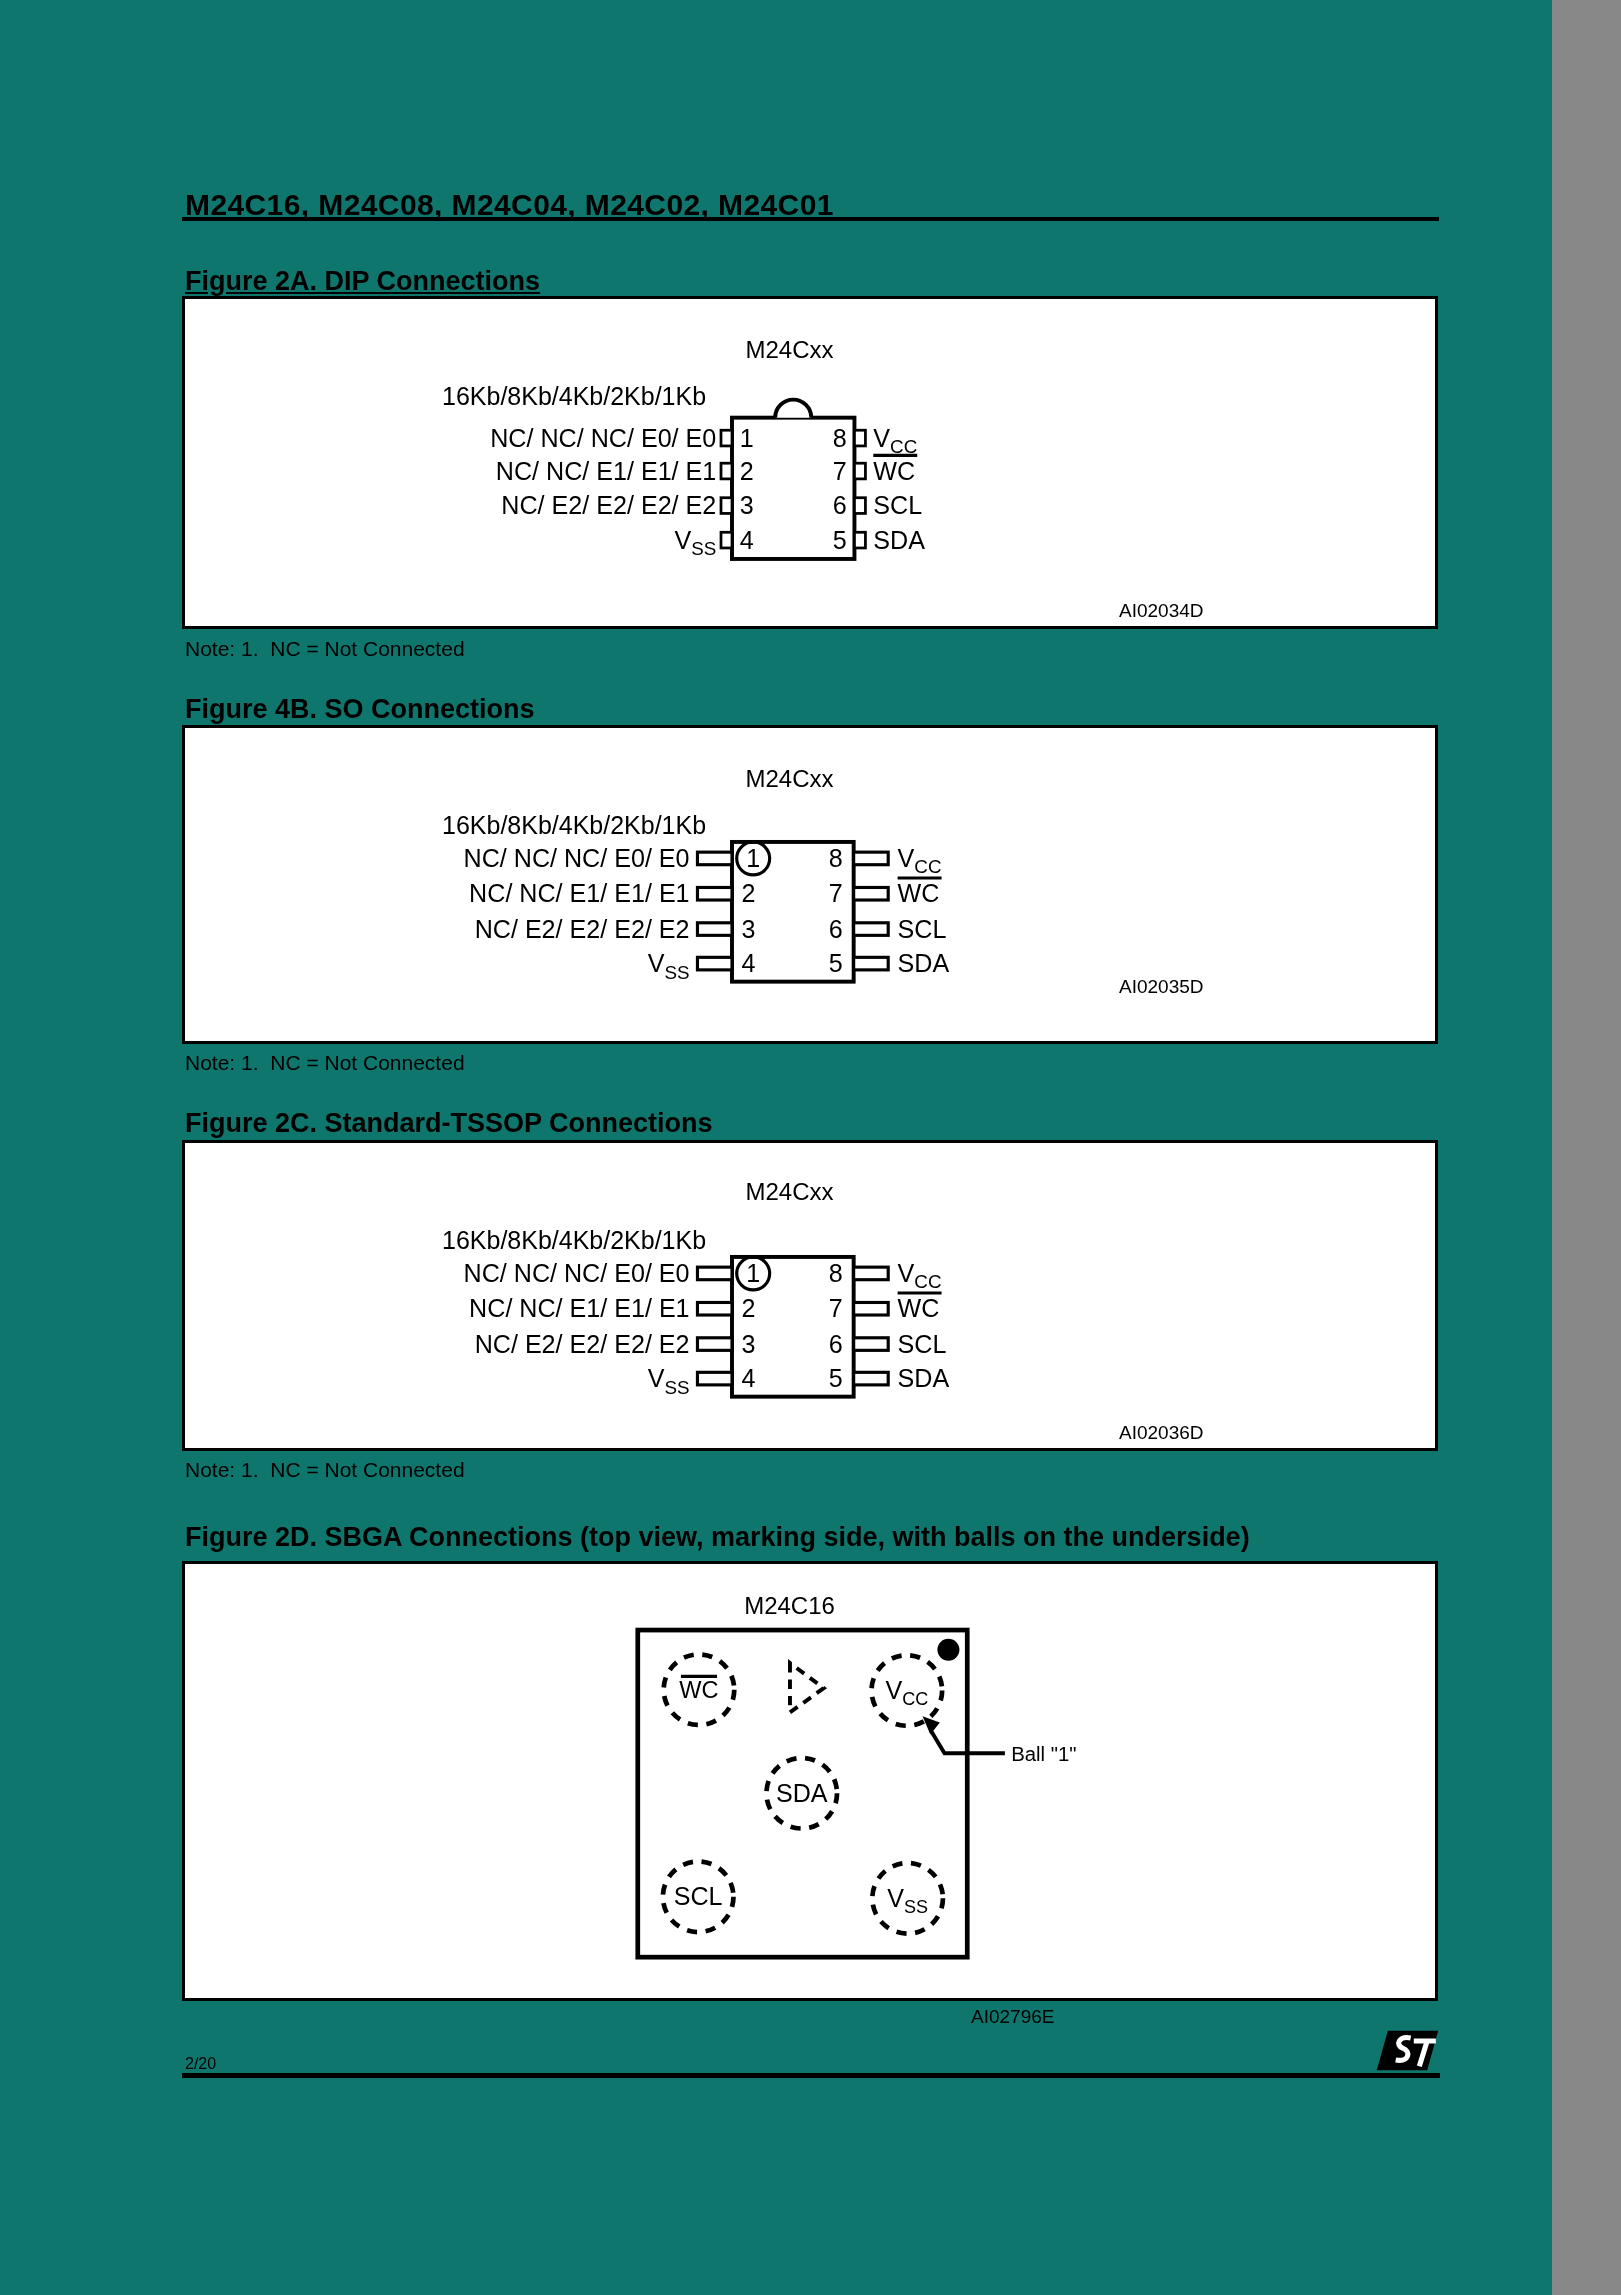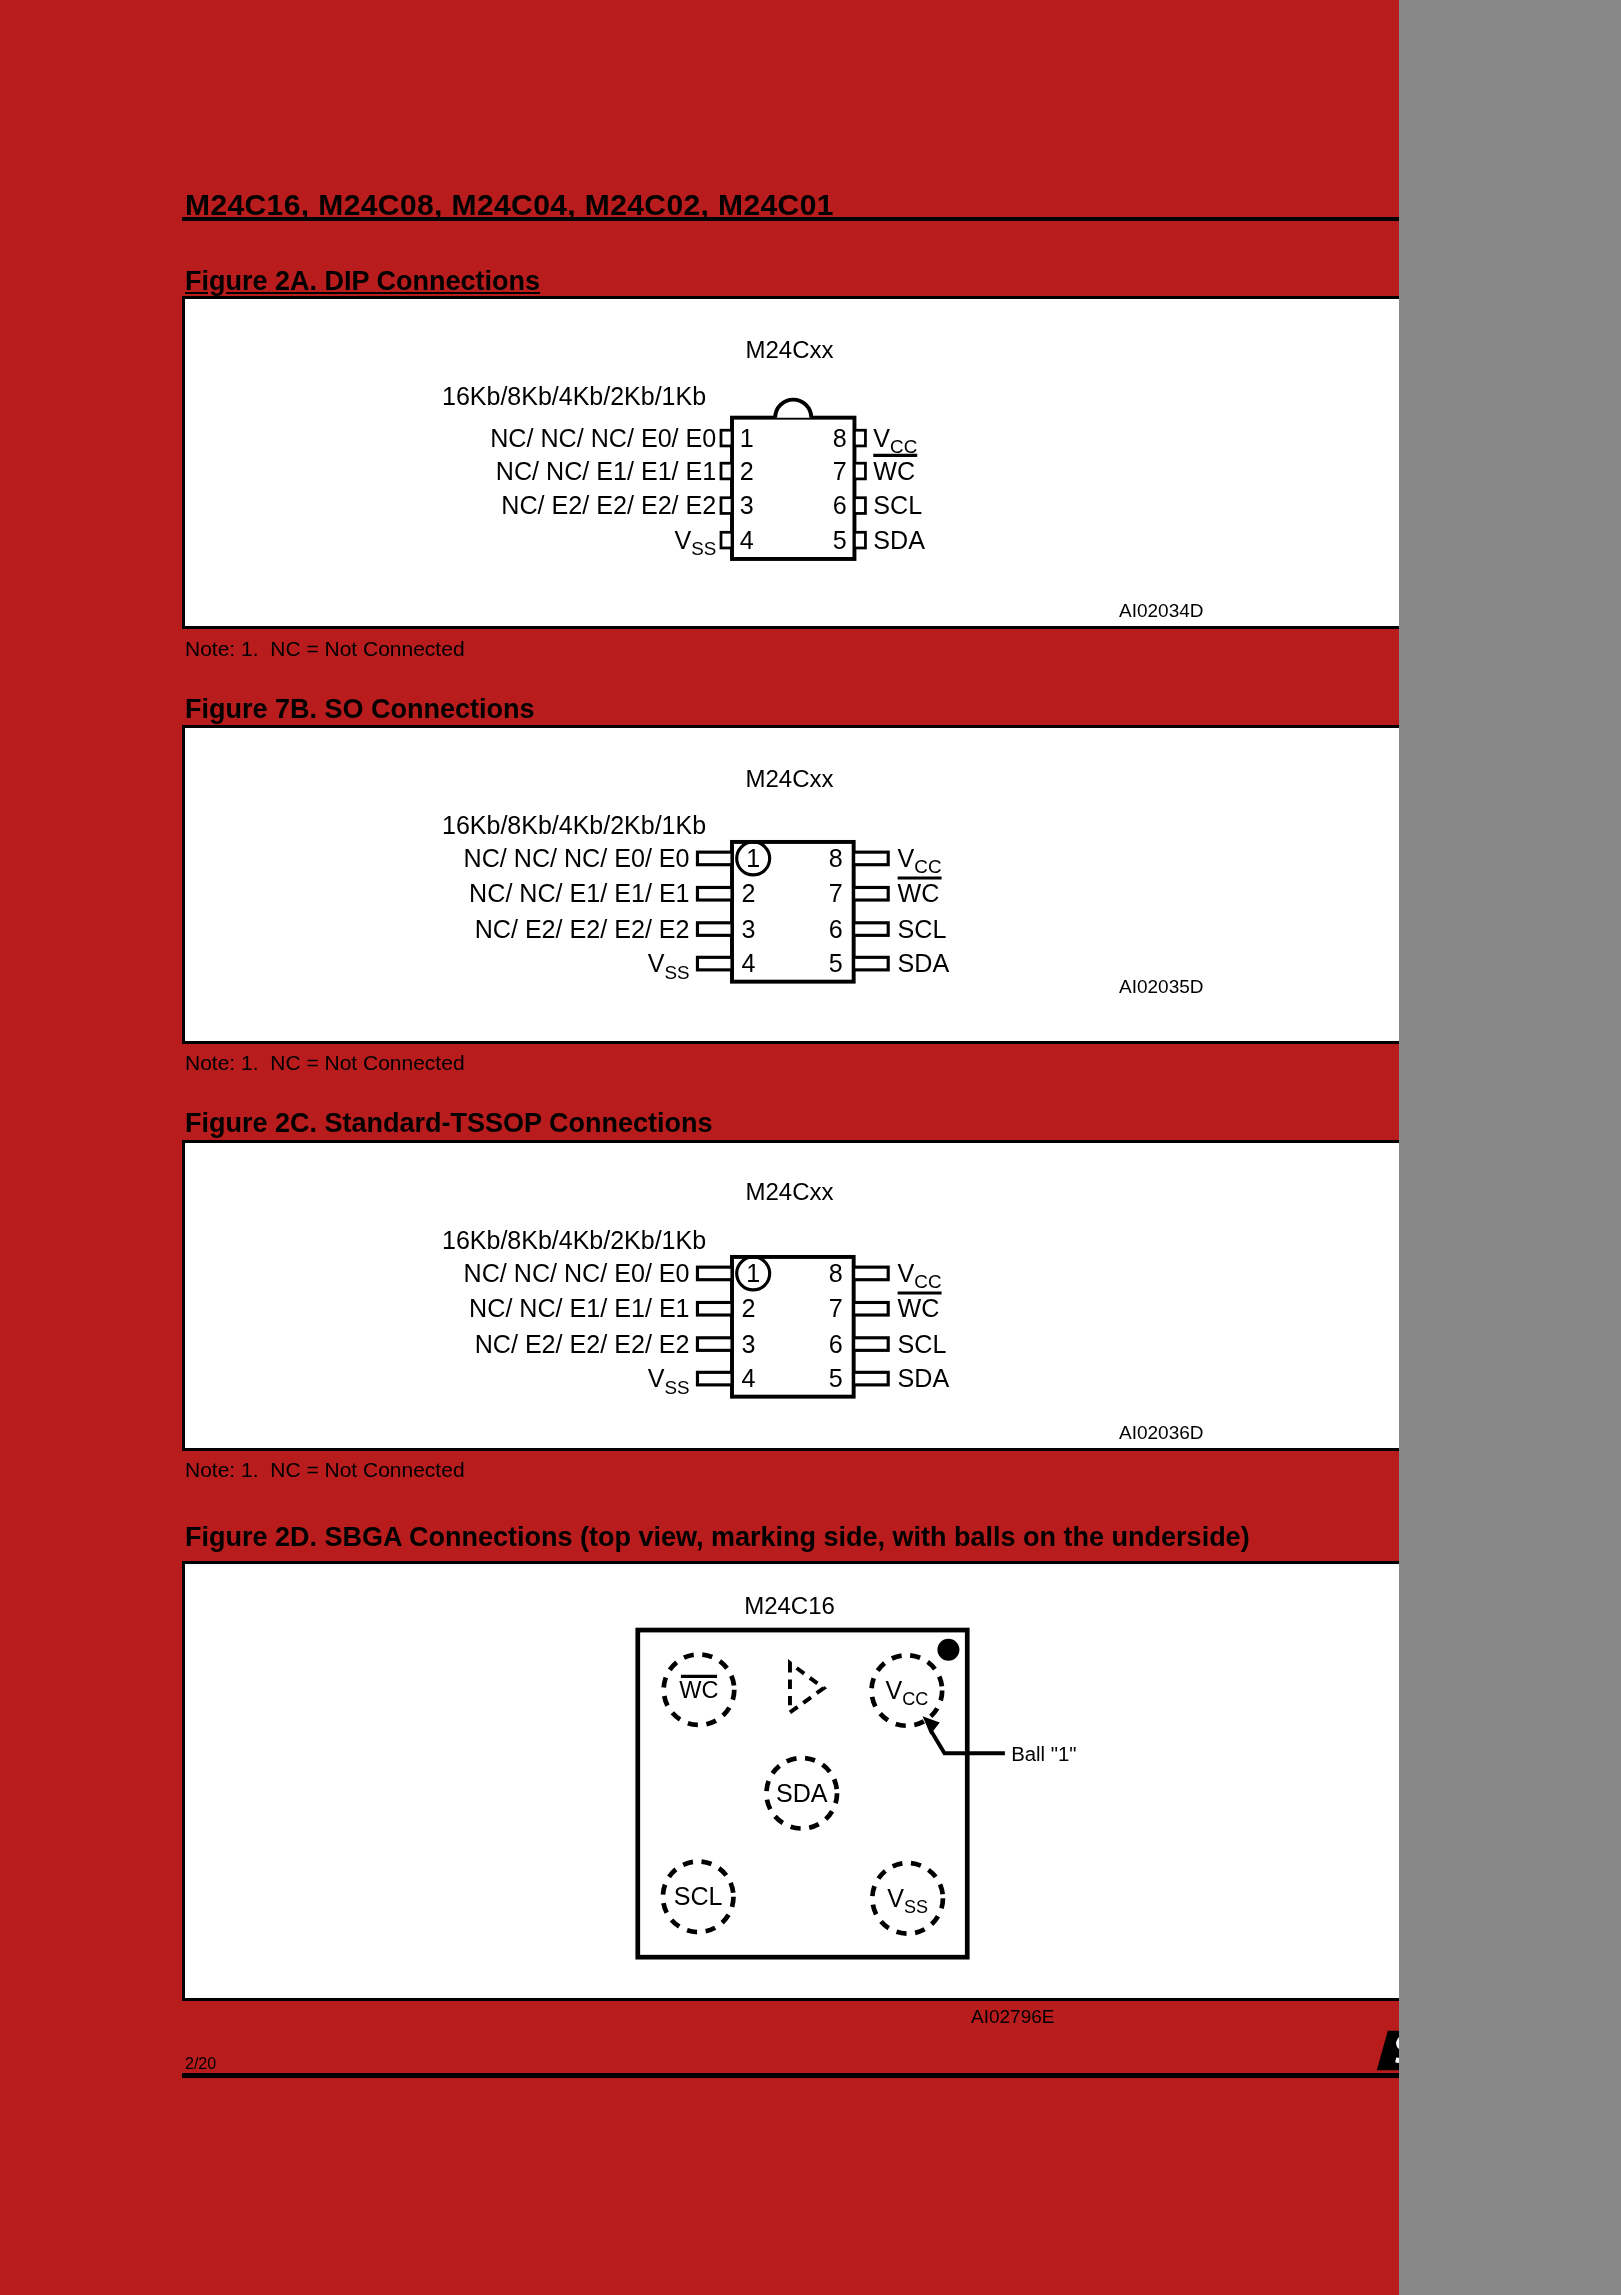--- a/index.html
+++ b/index.html
@@ -1,17 +1,17 @@
 <!DOCTYPE html>
 <html style="font-size:12.6px"><head>
 <meta charset="utf-8">
 <style>
   html,body { margin:0; padding:0; background:#888; }
   .page {
-    position:relative; width:1399px; height:2295px; background:#b91c1c;
+    position:relative; width:1552px; height:2295px; background:#0f766e;
     font-family:"Liberation Sans", sans-serif; color:#000; overflow:hidden;
   }
   .abs { position:absolute; }
   .h-title { font-size:30px; font-weight:bold; letter-spacing:0.4px; }
   .fig-title { font-size:27px; font-weight:bold; }
   .rule { background:#000; }
   .fig-box { border:3.1px solid #000; background:#fff; box-sizing:border-box; }
   .chip-name { font-size:24px; text-align:center; }
   .cap-label { font-size:25px; }
   .note { font-size:21px; white-space:pre; }
@@ -68,21 +68,21 @@
     <text x="552" y="49"><tspan>V</tspan><tspan class="sub" dy="8">CC</tspan></text>
     <line x1="552" y1="60" x2="608" y2="60" stroke="#000" stroke-width="4"></line>
     <text x="552" y="91">WC</text>
     <text x="552" y="135">SCL</text>
     <text x="552" y="179">SDA</text>
   </svg>
 
   <div class="abs ref" style="left:1119px; top:600px;">AI02034D</div>
   <div class="abs note" style="left:185px; top:637px;">Note: 1.  NC = Not Connected</div>
 
-  <div class="abs fig-title" style="left:185px; top:694px;">Figure 7B. SO Connections</div>
+  <div class="abs fig-title" style="left:185px; top:694px;">Figure 4B. SO Connections</div>
   <div class="abs fig-box" style="left:182px; top:725px; width:1256px; height:319px;"></div>
   <div class="abs chip-name" style="left:711px; top:765px; width:157px;">M24Cxx</div>
   <div class="abs cap-label" style="left:442px; top:811px;">16Kb/8Kb/4Kb/2Kb/1Kb</div>
 
   <svg class="abs" style="left:440px; top:837px;" width="573" height="181" viewBox="0 0 730 230">
     <rect x="372" y="6" width="155" height="178" fill="#fff" stroke="#000" stroke-width="5"></rect>
 
     <rect x="328" y="19" width="44" height="16" fill="#fff" stroke="#000" stroke-width="4"></rect>
     <rect x="328" y="64" width="44" height="16" fill="#fff" stroke="#000" stroke-width="4"></rect>
     <rect x="328" y="109" width="44" height="16" fill="#fff" stroke="#000" stroke-width="4"></rect>

